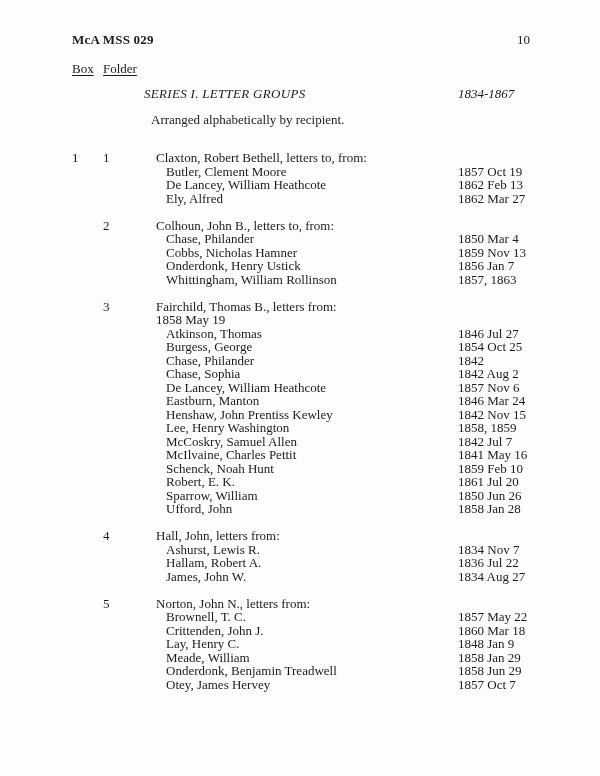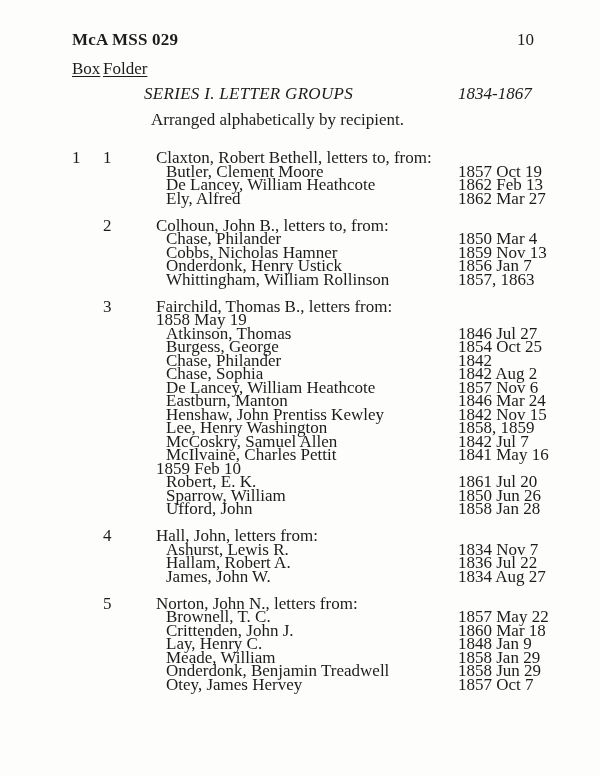--- a/index.html
+++ b/index.html
@@ -5,21 +5,21 @@
   html, body { margin: 0; padding: 0; background: #e9e9e7; }
   .page {
     position: relative;
     width: 600px;
     height: 776px;
     margin: 0 auto;
     background: #fdfdfb;
     box-sizing: border-box;
     padding: 33px 28px 0 72px;
     font-family: "Liberation Serif", "DejaVu Serif", serif;
-    font-size: 17px;
+    font-size: 13px;
     line-height: 13.5px;
     color: #1c1c1c;
     overflow: hidden;
   }
   .row { display: flex; align-items: baseline; }
   .cb { flex: 0 0 31px; }                 
   .cf { flex: 0 0 53px; }                 
   .cn { flex: 0 0 302px; }                
   .cd { flex: 1 1 auto; white-space: nowrap; } 
   .indent { padding-left: 10px; box-sizing: border-box; }
@@ -192,20 +192,21 @@
     </div>
     <div class="row">
       <span class="cb"></span>
         <span class="cf"></span>
       <span class="cn indent">McIlvaine, Charles Pettit</span>
       <span class="cd">1841 May 16</span>
     </div>
     <div class="row">
       <span class="cb"></span>
         <span class="cf"></span>
+      <span class="cn indent">Schenck, Noah Hunt</span>
       <span class="cd">1859 Feb 10</span>
     </div>
     <div class="row">
       <span class="cb"></span>
         <span class="cf"></span>
       <span class="cn indent">Robert, E. K.</span>
       <span class="cd">1861 Jul 20</span>
     </div>
     <div class="row">
       <span class="cb"></span>

